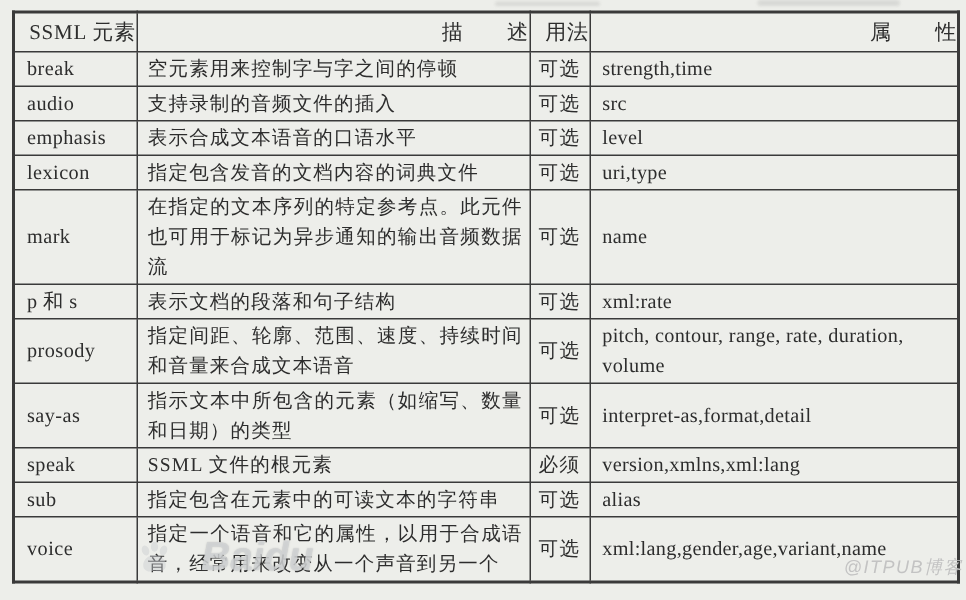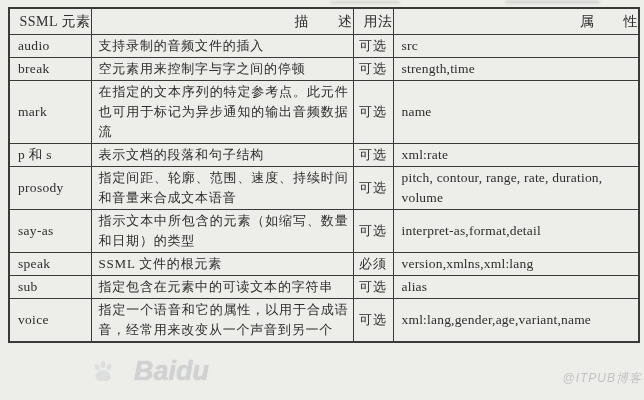--- a/index.html
+++ b/index.html
@@ -66,30 +66,42 @@
   <thead>
     <tr>
       <th>SSML 元素</th>
       <th>描　　述</th>
       <th>用法</th>
       <th>属　　性</th>
     </tr>
   </thead>
   <tbody id="rows">
       <tr>
+    <td class="c-el">break</td>
+    <td class="c-desc">空元素用来控制字与字之间的停顿</td>
+    <td class="c-usage">可选</td>
+    <td class="c-attrs">strength,time</td>
+  </tr>
+      <tr>
     <td class="c-el">audio</td>
     <td class="c-desc">支持录制的音频文件的插入</td>
     <td class="c-usage">可选</td>
     <td class="c-attrs">src</td>
   </tr>
       <tr>
-    <td class="c-el">break</td>
-    <td class="c-desc">空元素用来控制字与字之间的停顿</td>
+    <td class="c-el">emphasis</td>
+    <td class="c-desc">表示合成文本语音的口语水平</td>
     <td class="c-usage">可选</td>
-    <td class="c-attrs">strength,time</td>
+    <td class="c-attrs">level</td>
+  </tr>
+      <tr>
+    <td class="c-el">lexicon</td>
+    <td class="c-desc">指定包含发音的文档内容的词典文件</td>
+    <td class="c-usage">可选</td>
+    <td class="c-attrs">uri,type</td>
   </tr>
       <tr>
     <td class="c-el">mark</td>
     <td class="c-desc">在指定的文本序列的特定参考点。此元件也可用于标记为异步通知的输出音频数据流</td>
     <td class="c-usage">可选</td>
     <td class="c-attrs">name</td>
   </tr>
       <tr>
     <td class="c-el">p 和 s</td>
     <td class="c-desc">表示文档的段落和句子结构</td>

